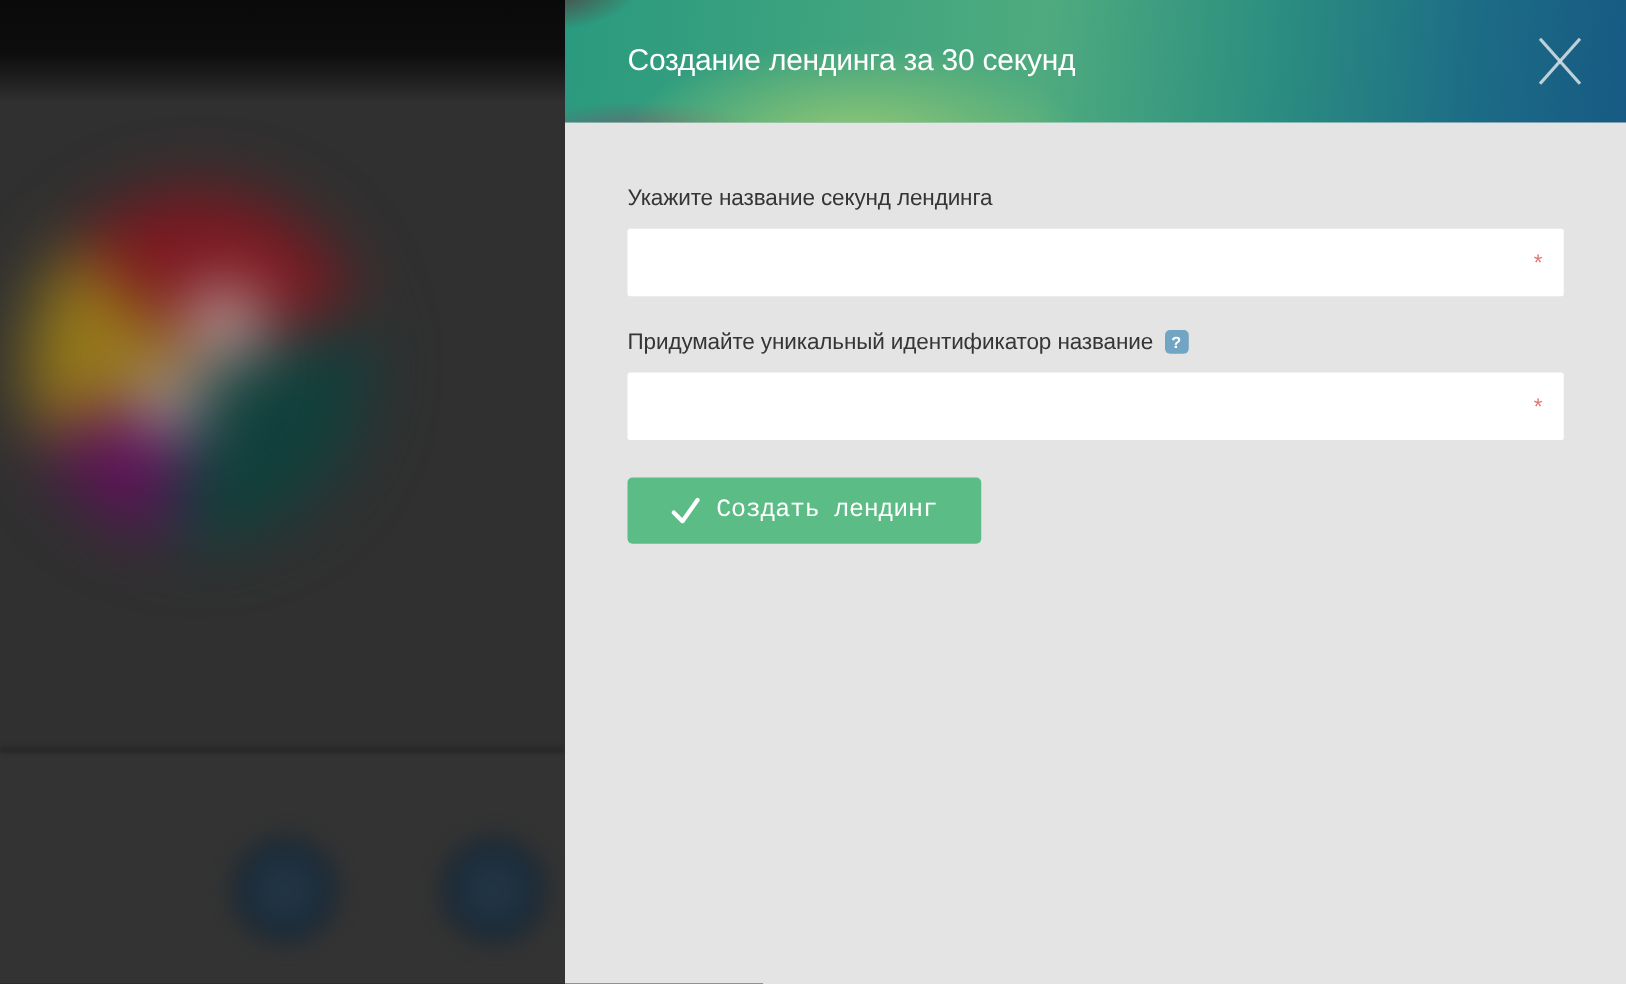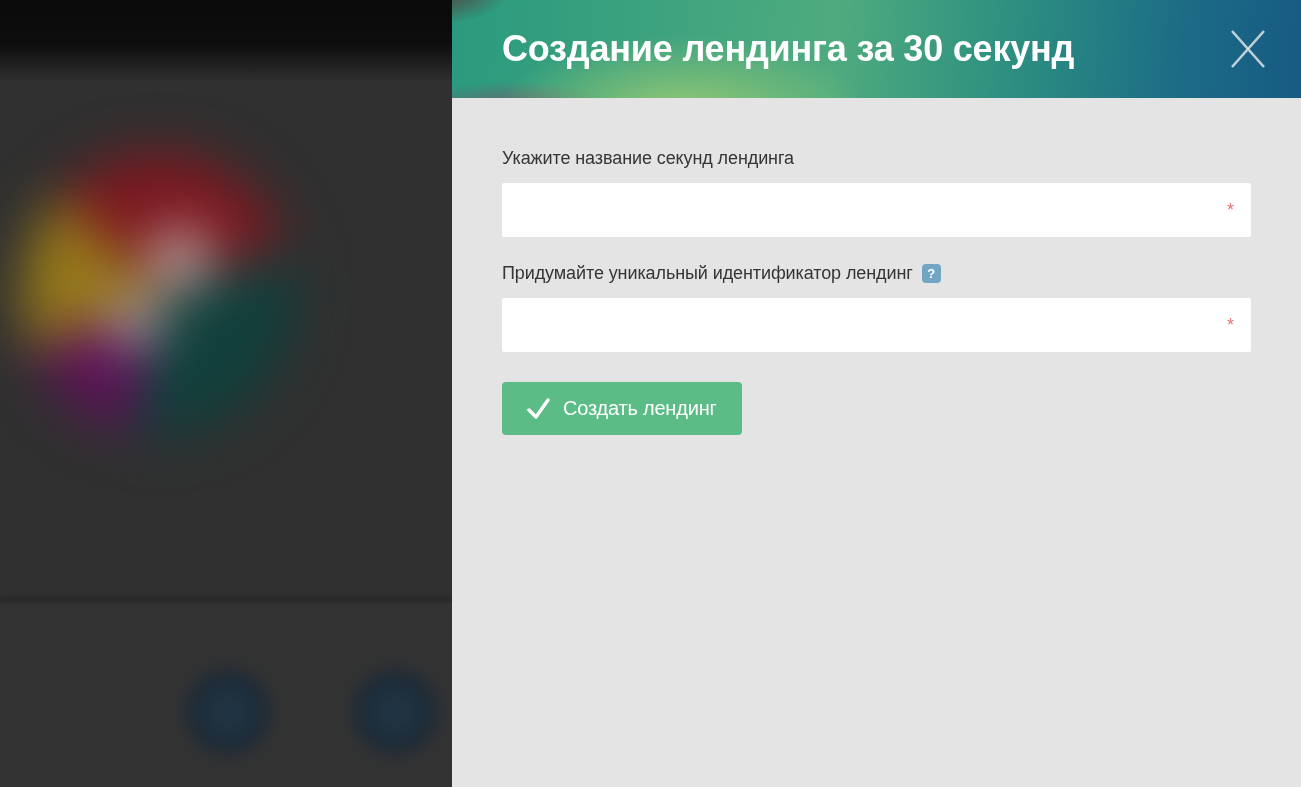--- a/index.html
+++ b/index.html
@@ -58,21 +58,21 @@
   .modal-header {
     position:relative; height:98px; display:flex; align-items:center;
     padding:0 30px 0 50px;
     background:
       radial-gradient(ellipse 300px 130px at 27% 118%, rgba(160,205,115,0.9) 0%, rgba(160,205,115,0) 62%),
       radial-gradient(ellipse 110px 55px at -2% -14%, rgba(98,28,38,0.85) 0%, rgba(98,28,38,0) 70%),
       radial-gradient(ellipse 140px 35px at 7% 108%, rgba(140,62,100,0.55) 0%, rgba(140,62,100,0) 70%),
       linear-gradient(95deg, #2a9a7e 0%, #40a47f 28%, #4fab7e 45%, #2c8f80 66%, #1c6b86 86%, #175a83 100%);
   }
   .modal-title {
-    flex:1; color:#ffffff; font-size:36px; font-weight:700; letter-spacing:-0.2px;
+    flex:1; color:#ffffff; font-size:24px; font-weight:400; letter-spacing:-0.2px;
   }
   .close-btn {
     width:46px; height:50px; background:none; border:none; cursor:pointer;
     display:flex; align-items:center; justify-content:center;
   }
   .close-btn svg { display:block; }
 
   .modal-body { padding:48px 50px 0 50px; }
 
   .field-label {
@@ -91,25 +91,25 @@
     padding:0 44px 0 16px; font-size:19px; color:#333333; outline:none;
     font-family:"Liberation Sans", sans-serif;
   }
   .req-marker {
     position:absolute; right:17px; top:50%; transform:translateY(-50%);
     color:#e57373; font-size:18px; line-height:1; pointer-events:none;
   }
   .group-2 { margin-top:24px; }
 
   .create-btn {
-    margin-top:30px; height:53px; padding:0 25px;
+    margin-top:30px; height:53px; padding:0 35px;
     display:inline-flex; align-items:center; gap:13px;
     background:#5bbc86; border:none; border-radius:4px; cursor:pointer;
     color:#ffffff; font-size:20px; letter-spacing:-0.2px;
-    font-family:Liberation Sans, sans-serif;
+    font-family:Liberation Mono, monospace;
   }
   .create-btn svg { display:block; }
 </style>
 </head>
 <body>
 
 <div class="page">
 
   <div class="backdrop">
     <div class="topbar"></div>
@@ -141,21 +141,21 @@
         </div>
         <div class="input-wrap">
           <input class="text-input" type="text" value="" style="">
           <span class="req-marker">*</span>
         </div>
       </div>
 
       
       <div class="field-group group-2">
         <div class="field-label">
-          <span>Придумайте уникальный идентификатор лендинг</span>
+          <span>Придумайте уникальный идентификатор название</span>
           <button class="help-badge">?</button>
         </div>
         <div class="input-wrap">
           <input class="text-input" type="text" value="" style="">
           <span class="req-marker">*</span>
         </div>
       </div>
 
       
       <button class="create-btn">

